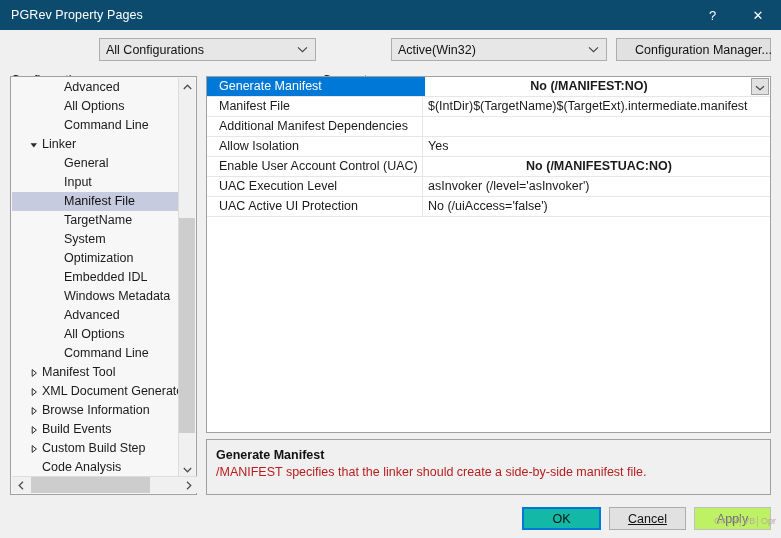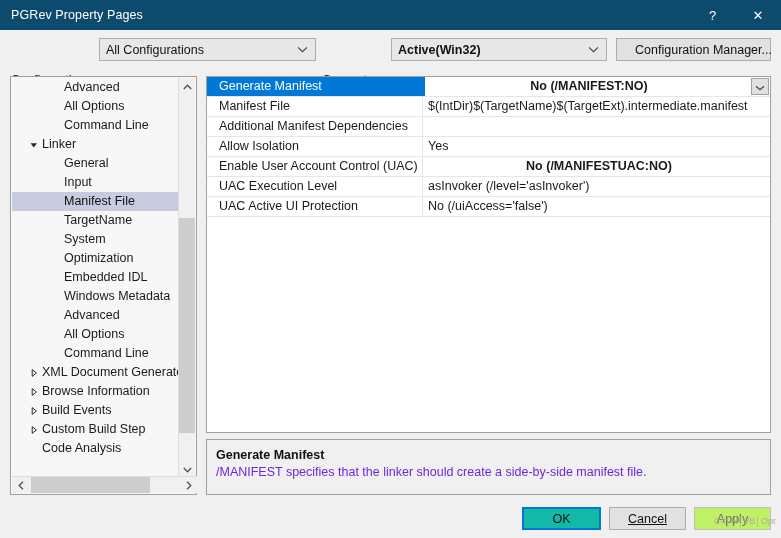--- a/index.html
+++ b/index.html
@@ -78,21 +78,21 @@
     overflow: hidden;
   }
   .combo .combo-arrow {
     width: 18px;
     display: flex;
     align-items: center;
     justify-content: center;
     padding-right: 4px;
   }
   .combo#configuration-combo { left: 99px; top: 8px; width: 217px; }
-  .combo#platform-combo { left: 391px; top: 8px; width: 216px; font-weight: bold; }
+  .combo#platform-combo { left: 391px; top: 8px; width: 216px; }
 
   .btn {
     position: absolute;
     box-sizing: border-box;
     background: #e1e1e1;
     border: 1px solid #adadad;
     font-size: 12.5px;
     color: #111;
     display: flex;
     align-items: center;
@@ -273,21 +273,21 @@
   }
   .desc-title {
     font-size: 12.5px;
     font-weight: bold;
     color: #111;
     line-height: 16px;
     white-space: nowrap;
   }
   .desc-body {
     font-size: 12.5px;
-    color: #6d28d9;
+    color: #b91c1c;
     line-height: 16px;
     margin-top: 1px;
   }
 
   
   #ok-button {
     left: 522px; top: 507px; width: 79px; height: 23px;
     border: 2px solid #0078d7;
     background: #14b8a6;
   }
@@ -392,20 +392,28 @@
         <span class="tl">Windows Metadata</span>
       </div>
       <div class="tree-item lvl2">
         <span class="tl">Advanced</span>
       </div>
       <div class="tree-item lvl2">
         <span class="tl">All Options</span>
       </div>
       <div class="tree-item lvl2">
         <span class="tl">Command Line</span>
+      </div>
+      <div class="tree-item lvl1">
+        <span class="tw">
+          <svg width="8" height="8" viewBox="0 0 8 8">
+            <path d="M2.2 0.6 L6.4 4 L2.2 7.4 Z" fill="none" stroke="#2b2b2b" stroke-width="1"></path>
+          </svg>
+        </span>
+        <span class="tl">Manifest Tool</span>
       </div>
       <div class="tree-item lvl1">
         <span class="tw">
           <svg width="8" height="8" viewBox="0 0 8 8">
             <path d="M2.2 0.6 L6.4 4 L2.2 7.4 Z" fill="none" stroke="#2b2b2b" stroke-width="1"></path>
           </svg>
         </span>
         <span class="tl">XML Document Generator</span>
       </div>
       <div class="tree-item lvl1">

